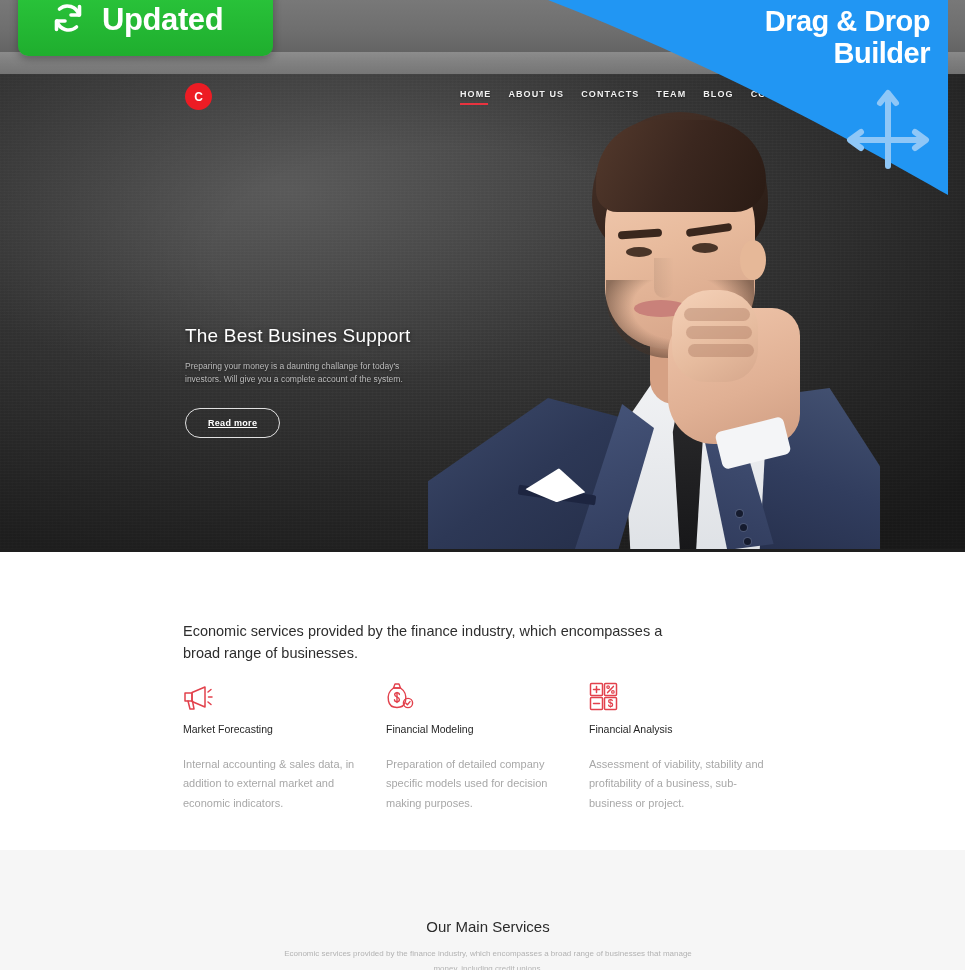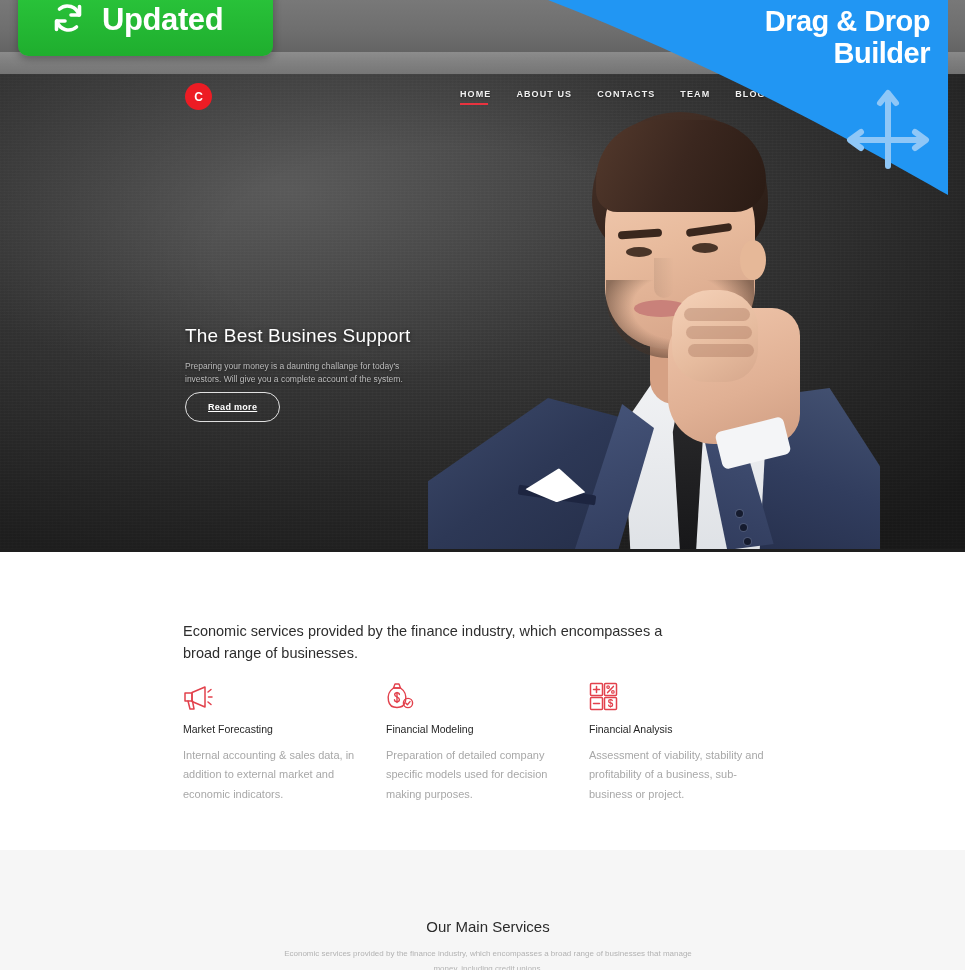--- a/index.html
+++ b/index.html
@@ -164,21 +164,21 @@
   }
   .logo {
     position:absolute; left:185px; top:3px;
     width:27px; height:27px; border-radius:50%;
     background:#ed1c24;
     display:flex; align-items:center; justify-content:center;
     color:#fff; font-size:12px; font-weight:bold; letter-spacing:0;
   }
   .nav-links {
     position:absolute; left:460px; top:9px;
-    display:flex; gap:8px; align-items:flex-start;
+    display:flex; gap:0; align-items:flex-start;
   }
   .nav-link {
     color:#f1f1f1; font-size:9px; font-weight:bold;
     letter-spacing:1.1px; text-decoration:none;
     padding:0 17px 6px 0; white-space:nowrap;
     text-shadow:0 1px 2px rgba(0,0,0,.5);
   }
   .nav-link.active { position:relative; }
   .nav-link.active::after{
     content:""; position:absolute; left:0; bottom:0;
@@ -188,21 +188,21 @@
   
   .hero-copy { position:absolute; left:185px; top:325px; z-index:5; }
   .hero-title {
     color:#ffffff; font-size:19px; font-weight:normal;
     letter-spacing:.2px; text-shadow:0 1px 4px rgba(0,0,0,.6);
     margin-bottom:13px;
   }
   .hero-sub {
     color:#bcbcbc; font-size:8.5px; line-height:1.55;
     max-width:240px; text-shadow:0 1px 3px rgba(0,0,0,.6);
-    margin-bottom:6px;
+    margin-bottom:22px;
   }
   .hero-btn {
     display:inline-block; padding:9px 22px;
     border:1px solid rgba(255,255,255,.85); border-radius:20px;
     color:#ffffff; font-size:9px; font-weight:bold; letter-spacing:.3px;
     background:transparent; cursor:pointer;
   }
 
   
   .services {
@@ -213,21 +213,21 @@
     position:absolute; left:183px; top:68px; width:520px;
     font-size:14.5px; line-height:1.55; color:#2e2e2e;
   }
   .feature-row {
     position:absolute; left:183px; top:125px; width:620px;
     display:flex; gap:0;
   }
   .feature { width:203px; padding-right:26px; }
   .feature-icon { height:34px; margin-bottom:12px; display:flex; align-items:flex-end; }
   .feature-title {
-    font-size:10.5px; color:#262626; font-weight:normal; margin-bottom:11px;
+    font-size:10.5px; color:#262626; font-weight:normal; margin-bottom:20px;
   }
   .feature-desc {
     font-size:11px; line-height:1.75; color:#a8a8a8;
   }
 
   
   .main-services {
     position:absolute; left:0; top:850px; width:965px; height:120px;
     background:#f6f6f6;
     padding-left:11px;

